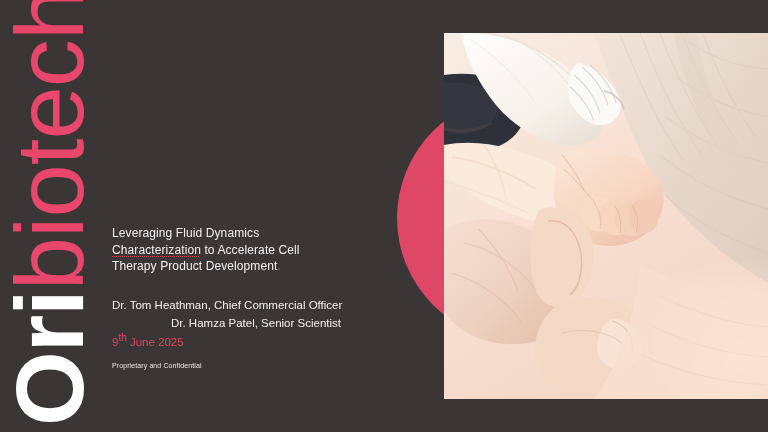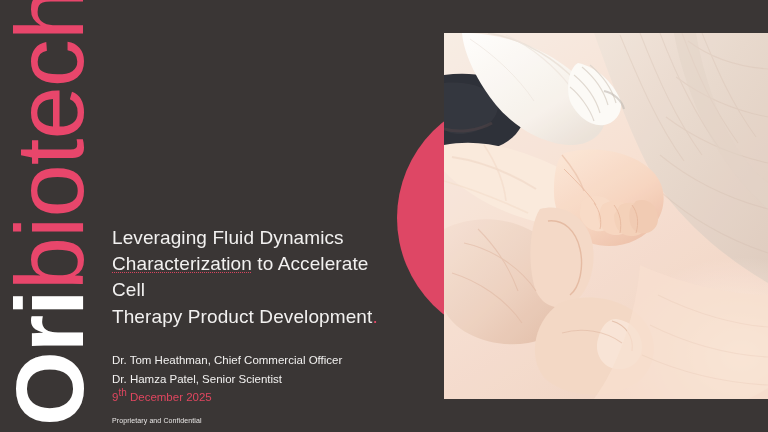--- a/index.html
+++ b/index.html
@@ -79,21 +79,21 @@
 
   
   #text-block {
     position: absolute;
     left: 112px;
     top: 225px;
     width: 288px;
   }
   #slide-title {
     color: #f2f1f0;
-    font-size: 19px;
+    font-size: 12px;
     line-height: 1.38;
     font-weight: 400;
     margin: 0;
     letter-spacing: 0.1px;
   }
   .spell {
     text-decoration: underline;
     text-decoration-style: dotted;
     text-decoration-color: #d8435f;
     text-decoration-thickness: 1px;
@@ -102,21 +102,21 @@
   }
   .title-dot { color: #de4765; }
 
   #presenters {
     margin-top: 21px;
     color: #f2f1f0;
     font-size: 11.5px;
     line-height: 1.62;
     font-weight: 400;
   }
-  #presenter-2 { margin: 0; }
+  #presenter-2 { margin: 0; text-align: center; }
   #presenter-1 { margin: 0; }
   #date-line {
     margin: 0;
     color: #e0465f;
     font-size: 11.5px;
     line-height: 1.62;
   }
   #date-line sup {
     font-size: 10px;
     vertical-align: super;
@@ -263,19 +263,19 @@
       <rect x="0" y="0" width="324" height="366" fill="#fff1e6" opacity="0.10"></rect>
     </svg>
   </div>
 
   <div id="text-block">
     <h1 id="slide-title"><span>Leveraging Fluid Dynamics</span><br><span class="spell">Characterization</span><span> to Accelerate Cell</span><br><span>Therapy Product Development</span><span class="title-dot">.</span></h1>
 
     <div id="presenters">
       <p id="presenter-1">Dr. Tom Heathman, Chief Commercial Officer</p>
       <p id="presenter-2">Dr. Hamza Patel, Senior Scientist</p>
-      <p id="date-line"><span>9</span><sup>th</sup><span> December 2025</span></p>
+      <p id="date-line"><span>9</span><sup>th</sup><span> June 2025</span></p>
     </div>
 
     <p id="confidential">Proprietary and Confidential</p>
   </div>
 
 </div>
 
 </body></html>

